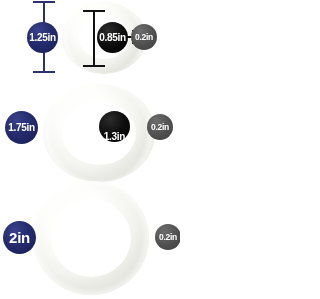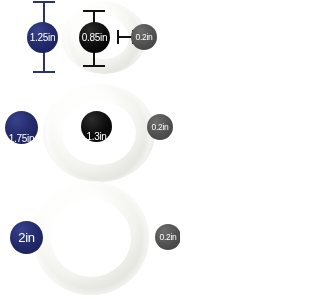--- a/index.html
+++ b/index.html
@@ -67,46 +67,47 @@
   #ring-large::after { width: 80px; height: 78px; }
 
   
   .badge {
     position: absolute;
     border-radius: 50%;
     display: flex;
     align-items: center;
     justify-content: center;
     color: #ffffff;
-    font-weight: normal;
+    font-weight: bold;
     line-height: 1;
     letter-spacing: -0.3px;
     white-space: nowrap;
     z-index: 6;
   }
   .badge.navy {
     background: radial-gradient(circle at 35% 28%, #39428a 0%, #242c6e 45%, #161c52 100%);
   }
   .badge.black {
     background: radial-gradient(circle at 35% 28%, #2c2c2c 0%, #0d0d0d 50%, #000000 100%);
+    margin-left: 18px;
   }
   .badge.gray {
     background: radial-gradient(circle at 35% 28%, #6d6d6d 0%, #525252 50%, #3e3e3e 100%);
     text-align: center;
   }
 
   #badge-1-25 { left: 27px; top: 22px;  width: 31px; height: 31px; font-size: 10px; }
   #badge-0-85 { left: 79px; top: 22px;  width: 31px; height: 31px; font-size: 10px; }
   #badge-0-2-a{ left: 131px; top: 24px; width: 26px; height: 26px; font-size: 8.5px; }
 
-  #badge-1-75 { left: 5px;  top: 111px; width: 33px; height: 33px; font-size: 10px; align-items: flex-end; }
+  #badge-1-75 { left: 5px;  top: 111px; width: 33px; height: 33px; font-size: 10px; }
   #badge-1-3  { left: 81px; top: 111px; width: 31px; height: 31px; font-size: 10px; align-items: flex-end; }
   #badge-0-2-b{ left: 147px; top: 114px;width: 26px; height: 26px; font-size: 8.5px; }
 
-  #badge-2    { left: 10px;  top: 221px; width: 33px; height: 33px; font-size: 13px; }
+  #badge-2    { left: 3px;  top: 221px; width: 33px; height: 33px; font-size: 15px; }
   #badge-1-6  { left: 81px; top: 221px; width: 32px; height: 32px; font-size: 10px; }
   #badge-0-2-c{ left: 155px;top: 224px; width: 26px; height: 26px; font-size: 8.5px; }
 
   
   .dim-v {
     position: absolute;
     z-index: 3;
   }
   .dim-v .shaft {
     position: absolute;

